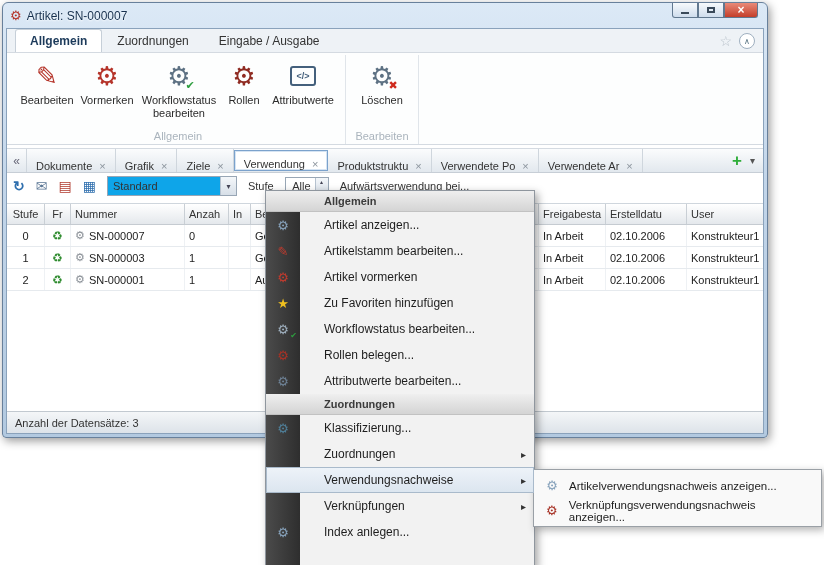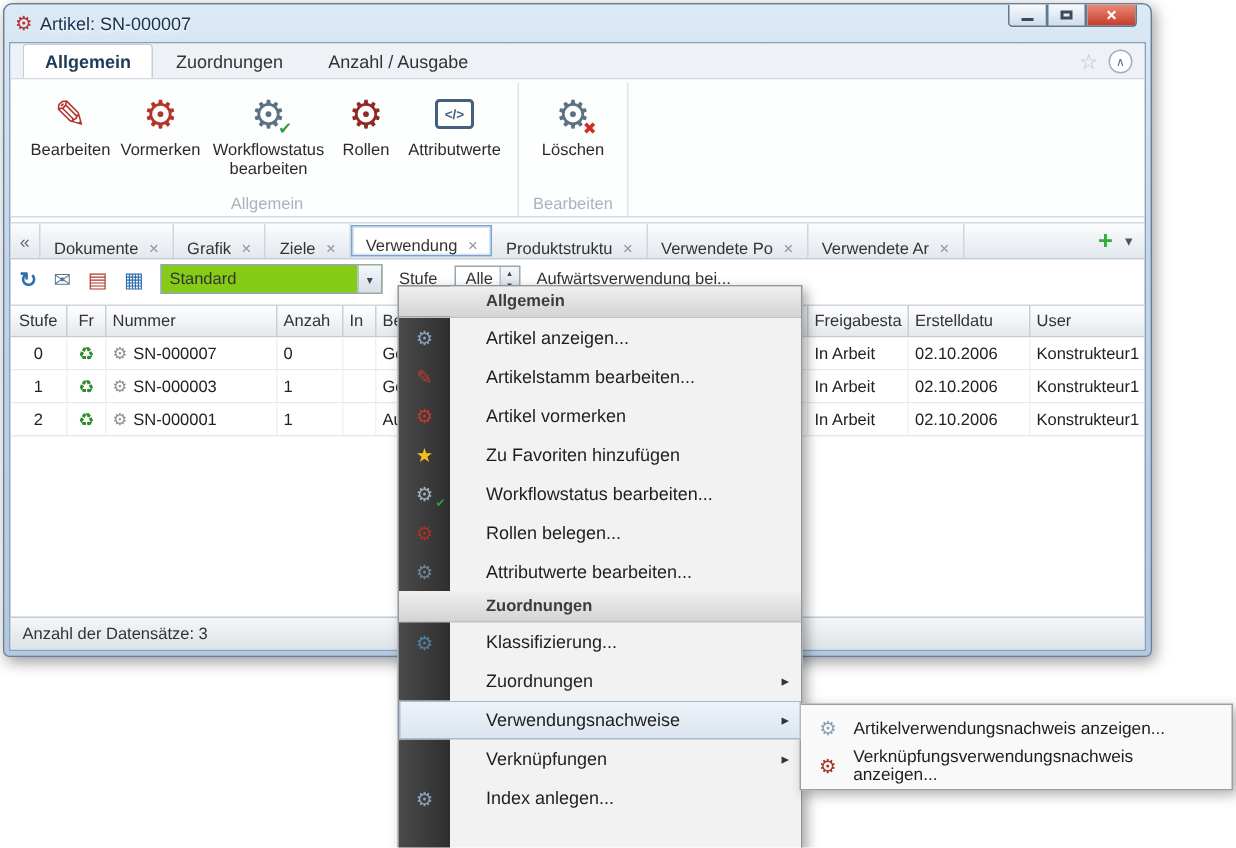--- a/index.html
+++ b/index.html
@@ -70,21 +70,21 @@
   .addtab { color:#2fae3a; font-size:17px; font-weight:bold; display:flex; align-items:center; padding:0 8px; margin-left:auto; }
   .tabmenu { display:flex; align-items:center; padding:0 8px 0 0; color:#555; font-size:10px; }
 
   
   .toolbar { height:30px; display:flex; align-items:center; gap:11px; padding:0 6px 4px; font-size:11px; color:#333; }
   .tbicon { font-size:14px; }
   .ic-sync { color:#2f6fae; font-weight:bold; }
   .ic-export { color:#5d7896; }
   .ic-doc { color:#b03a2e; }
   .ic-report { color:#2f6fae; }
-  .combo { width:148px; height:20px; border:1px solid #98a6b5; background:#84cc16; display:flex; align-items:center; }
+  .combo { width:130px; height:20px; border:1px solid #98a6b5; background:#0ea5e9; display:flex; align-items:center; }
   .combo .cv { flex:1; padding:0 5px; }
   .combo .carrow { width:16px; height:100%; background:linear-gradient(#f4f7fa,#d7dfe8);
     border-left:1px solid #b6c2cf; display:flex; align-items:center; justify-content:center; font-size:8px; color:#445; }
   .spin { width:44px; height:19px; border:1px solid #98a6b5; background:#fff; display:flex; align-items:center; }
   .spin .sv { flex:1; padding:0 4px;text-align:right; }
   .sarrows { width:13px; height:100%; border-left:1px solid #b6c2cf; display:flex; flex-direction:column;
     background:linear-gradient(#f4f7fa,#d7dfe8); }
   .sarrows span { flex:1; font-size:6px; display:flex; align-items:center; justify-content:center; color:#445; }
 
   
@@ -150,21 +150,21 @@
           </div>
         <div class="wbtn close">×</div>
       </div>
     </div>
 
     <div class="client">
 
       <div class="ribbontabs">
         <div class="rtab active">Allgemein</div>
         <div class="rtab">Zuordnungen</div>
-        <div class="rtab">Anzahl / Ausgabe</div>
+        <div class="rtab">Eingabe / Ausgabe</div>
         <div class="rtools">
           <span class="star">☆</span>
           <span class="collapse">∧</span>
         </div>
       </div>
 
       <div class="ribbon">
         <div class="rgroup">
           <div class="rbtn">
             <span class="ric pencil">✎</span>

